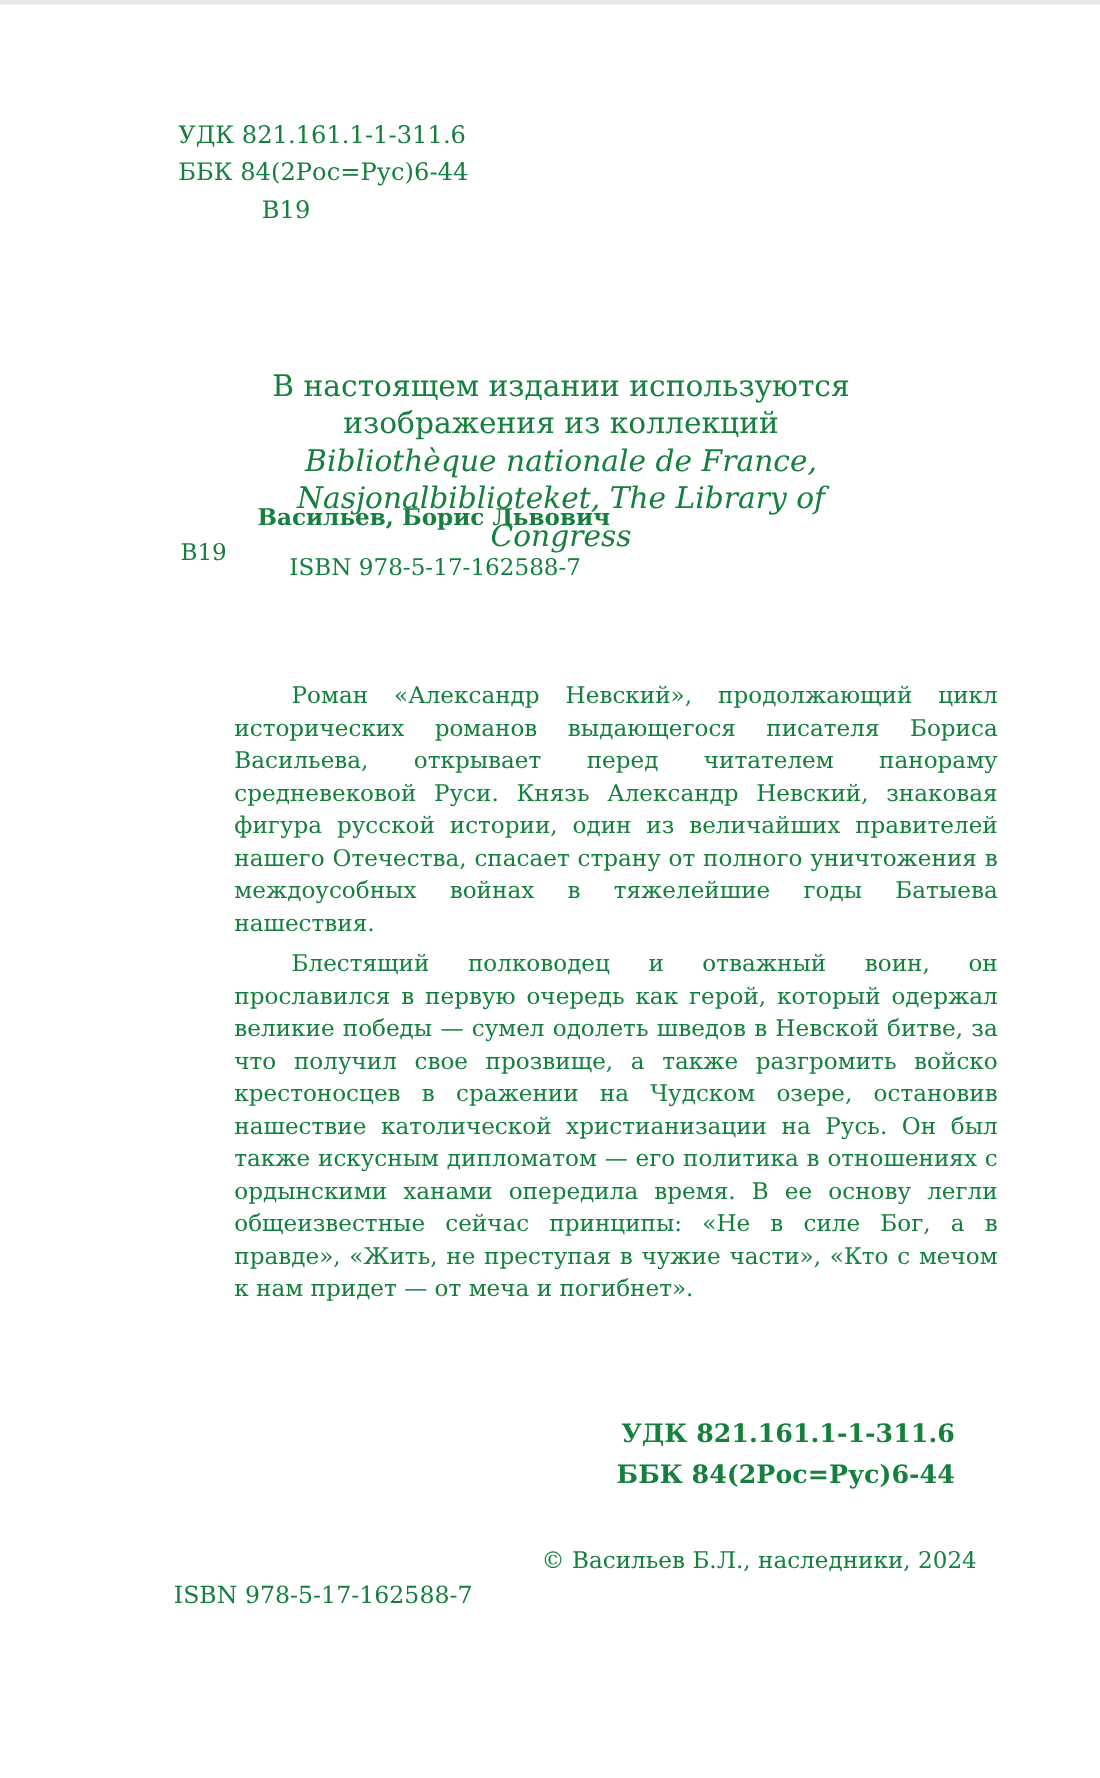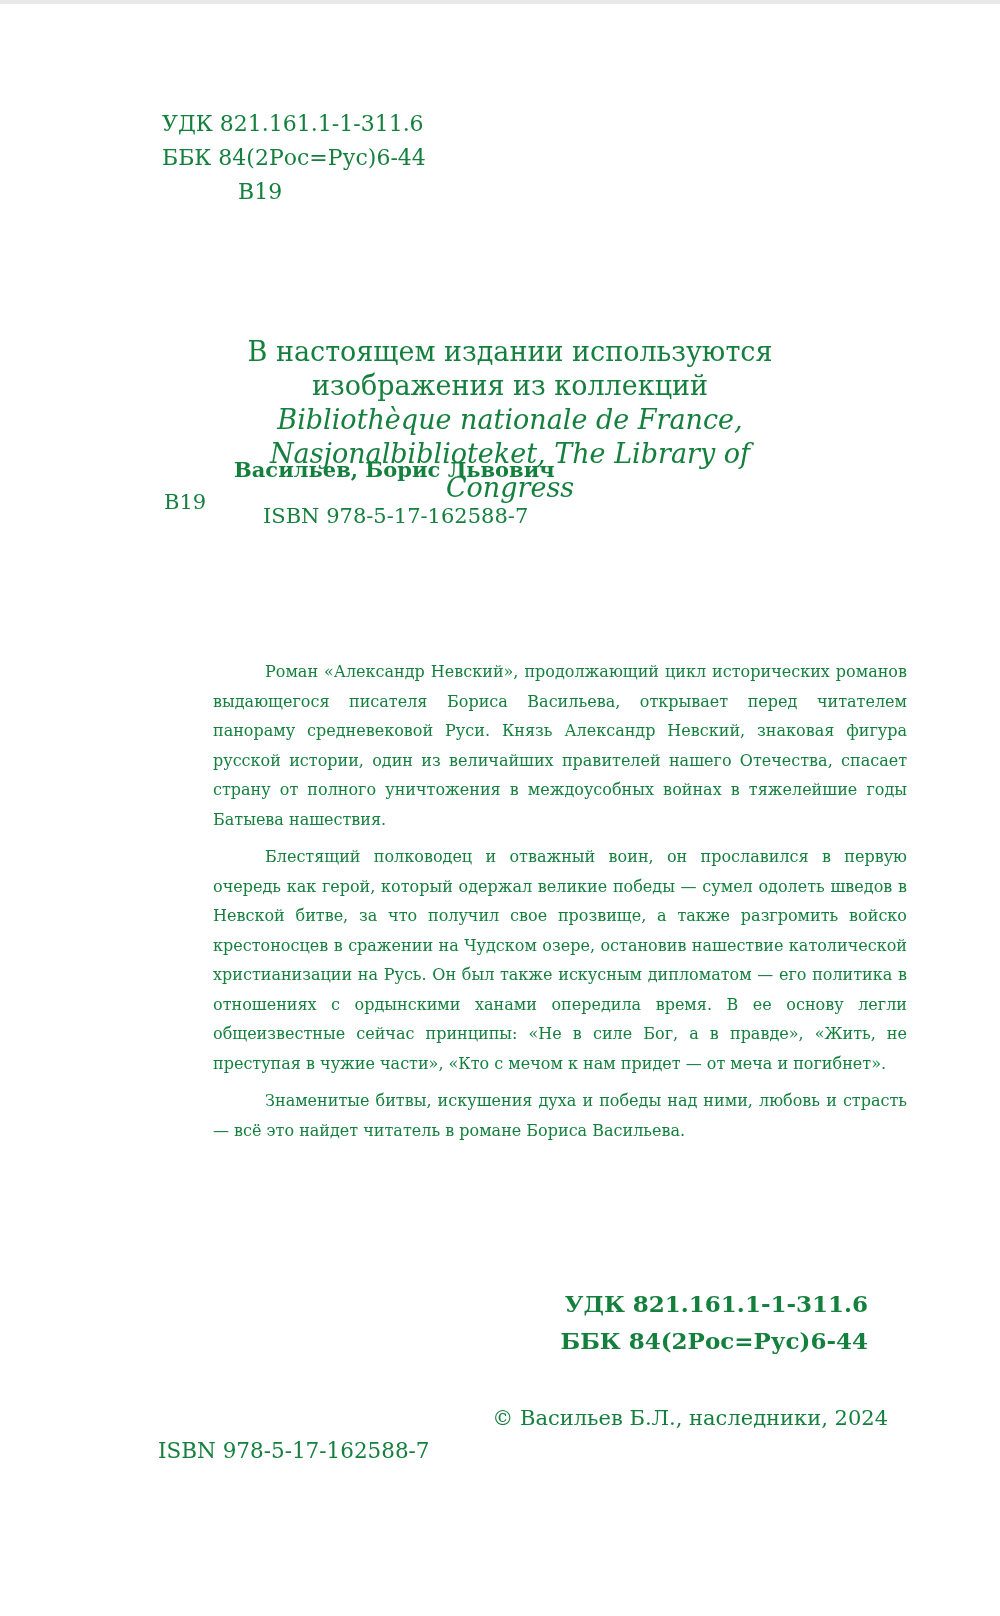--- a/index.html
+++ b/index.html
@@ -42,22 +42,22 @@
   .catalog .author{font-weight:bold;}
   .catalog .sigla{position:absolute;left:-70px;top:33px;}
   .catalog .desc{
     text-align:justify;text-indent:29px;margin-top:2px;
     hyphens:auto;-webkit-hyphens:auto;
   }
   .catalog .isbn{margin-top:16px;padding-left:29px;}
 
   
   .annotation{
-    position:absolute;left:213px;top:653px;width:694px;
-    font-size:16px;line-height:29.5px;
+    position:absolute;left:213px;top:614px;width:694px;
+    font-size:21px;line-height:29.5px;
   }
   .annotation p{
     text-align:justify;text-indent:52px;margin-bottom:8px;
     hyphens:auto;-webkit-hyphens:auto;
   }
 
   
   .bottom-codes{
     position:absolute;right:132px;top:1281px;
     text-align:right;font-weight:bold;
@@ -92,21 +92,20 @@
 
   <div class="catalog">
     <p class="author">Васильев, Борис Львович</p>
     <span class="sigla">В19</span>
     <p class="isbn">ISBN 978-5-17-162588-7</p>
   </div>
 
   <div class="annotation">
     <p>Роман «Александр Невский», продолжающий цикл исторических романов выдающегося писателя Бориса Васильева, открывает перед читателем панораму средневековой Руси. Князь Александр Невский, знаковая фигура русской истории, один из величайших правителей нашего Отечества, спасает страну от полного уничтожения в междоусобных войнах в тяжелейшие годы Батыева нашествия.</p>
     <p>Блестящий полководец и отважный воин, он прославился в первую очередь как герой, который одержал великие победы — сумел одолеть шведов в Невской битве, за что получил свое прозвище, а также разгромить войско крестоносцев в сражении на Чудском озере, остановив нашествие католической христианизации на Русь. Он был также искусным дипломатом — его политика в отношениях с ордынскими ханами опередила время. В ее основу легли общеизвестные сейчас принципы: «Не в силе Бог, а в правде», «Жить, не преступая в чужие части», «Кто с мечом к нам придет — от меча и погибнет».</p>
-    <p>Знаменитые битвы, искушения духа и победы над ними, любовь и страсть — всё это найдет читатель в романе Бориса Васильева.</p>
   </div>
 
   <div class="bottom-codes">
     <p>УДК 821.161.1-1-311.6</p>
     <p>ББК 84(2Рос=Рус)6-44</p>
   </div>
 
   <p class="footer-isbn">ISBN 978-5-17-162588-7</p>
 
   <div class="copyrights">

